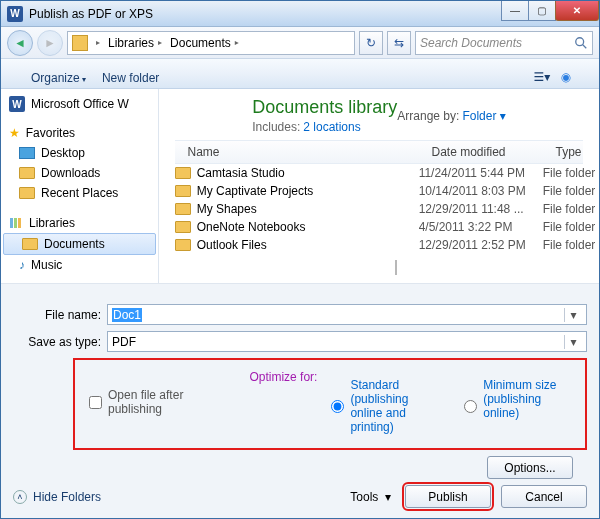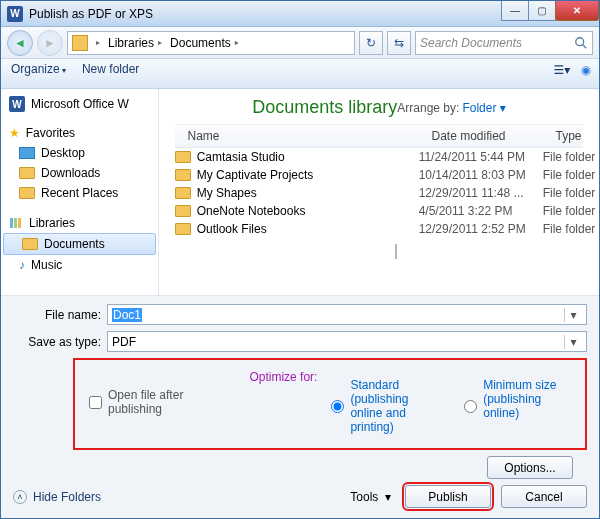--- a/index.html
+++ b/index.html
@@ -18,21 +18,21 @@
 .navbtn { width: 26px; height: 26px; border-radius: 50%; background: radial-gradient(#e8f1fb,#c8dcf2); border: 1px solid #9cb8d8; display: flex; align-items: center; justify-content: center; color: #3a6; font-size: 12px; }
 .navbtn.disabled { opacity: .5; color: #888; }
 .addrbox { flex: 1; height: 24px; border: 1px solid #a8b8cc; background: #fff; display: flex; align-items: center; padding: 0 2px; }
 .addr-seg { padding: 0 6px 0 2px; display: flex; align-items: center; height: 100%; }
 .addr-seg .chev { margin-left: 4px; color: #666; font-size: 8px; }
 .addr-icon { width: 16px; height: 16px; background: #f3c55a; border: 1px solid #c99b2f; display: inline-block; margin-right: 4px; }
 .smallbtn { width: 24px; height: 24px; border: 1px solid #a8b8cc; background: linear-gradient(#fdfdfe,#e8eef7); display: flex; align-items: center; justify-content: center; color: #2b579a; }
 .searchbox { width: 178px; height: 24px; border: 1px solid #a8b8cc; background: #fff; display: flex; align-items: center; padding: 0 4px; color: #888; font-style: italic; }
 .searchbox svg { margin-left: auto; }
 
-.toolbar { height: 30px; background: linear-gradient(#f6fafe,#eaf1fa 50%,#dae7f5); border-bottom: 1px solid #c1d3e8; display: flex; align-items: flex-start; padding: 0 2px; }
+.toolbar { height: 30px; background: linear-gradient(#f6fafe,#eaf1fa 50%,#dae7f5); border-bottom: 1px solid #c1d3e8; display: flex; align-items: flex-end; padding: 0 22px; }
 .toolbar .tbtn { padding: 3px 8px; color: #1a3e6e; }
 .toolbar .tdrop::after { content: " ▾"; font-size: 8px; color: #1a3e6e; }
 .toolbar .spacer { flex: 1; }
 .toolbar .ticon { width: 22px; height: 22px; display: flex; align-items: center; justify-content: center; margin-left: 2px; color: #1a3e6e; }
 
 .body { flex: 1; display: flex; min-height: 0; }
 .left { width: 158px; border-right: 1px solid #dde5ef; background: #fff; overflow: hidden; padding: 4px 0; }
 .left .row { display: flex; align-items: center; padding: 3px 6px 3px 18px; gap: 6px; color: #000; }
 .left .row.head { padding-left: 8px; }
 .left .row.sel { background: linear-gradient(#e8f1fd,#cfe3fb); border: 1px solid #9ec1ed; border-radius: 2px; margin: 0 2px; }
@@ -55,21 +55,21 @@
 
 .files { overflow: hidden; }
 .frow { display: flex; align-items: center; padding: 2px 0 2px 12px; }
 .frow .fname { width: 244px; display: flex; align-items: center; gap: 6px; }
 .frow .fdate { width: 124px; color: #555; }
 .frow .ftype { flex: 1; color: #555; }
 
 .hscroll { height: 17px; background: #f0f0f0; border-top: 1px solid #ddd; margin: 4px 4px 0 4px; position: relative; }
 .hscroll .thumb { position: absolute; left: 16px; top: 1px; height: 15px; width: 60%; background: linear-gradient(#e8e8e8,#cfcfcf); border: 1px solid #b8b8b8; }
 
-.bottom { border-top: 1px solid #dfe6ef; background: #f0f4f9; padding: 8px 12px 10px; }
+.bottom { border-top: 1px solid #dfe6ef; background: #f0f4f9; padding: 20px 12px 10px; }
 .field { display: flex; align-items: center; margin-bottom: 6px; }
 .field label { width: 88px; text-align: right; margin-right: 6px; color: #000; }
 .field .input { flex: 1; height: 21px; border: 1px solid #9aafc7; background: #fff; display: flex; align-items: center; padding: 0 4px; }
 .field .input.sel span { background: #3399ff; color: #fff; padding: 0 1px; }
 .field .dd { width: 18px; text-align: center; border-left: 1px solid #c0c9d6; color: #555; }
 
 .redbox { border: 2px solid #e21b1b; padding: 10px 14px 14px; margin: 4px 0 6px 60px; }
 .optrow { display: flex; }
 .chk { display: flex; align-items: center; gap: 6px; color: #555; }
 .chk input { width: 13px; height: 13px; }
@@ -177,20 +177,21 @@
       <div class="row">
           <span style="color:#2a7bb8">♪</span>
           <span>Music</span>
         </div>
     </div>
 
     <div class="right">
       <div class="lib-head">
         <div>
           <h2>Documents library</h2>
+          <div class="sub"><span>Includes:</span> <a href="#">2 locations</a></div>
         </div>
         <div class="arrby">
           <span>Arrange by:</span>
           <a href="#">Folder ▾</a>
         </div>
       </div>
       <div class="cols">
         <div class="col-name">Name</div>
         <div class="col-date">Date modified</div>
         <div class="col-type">Type</div>

